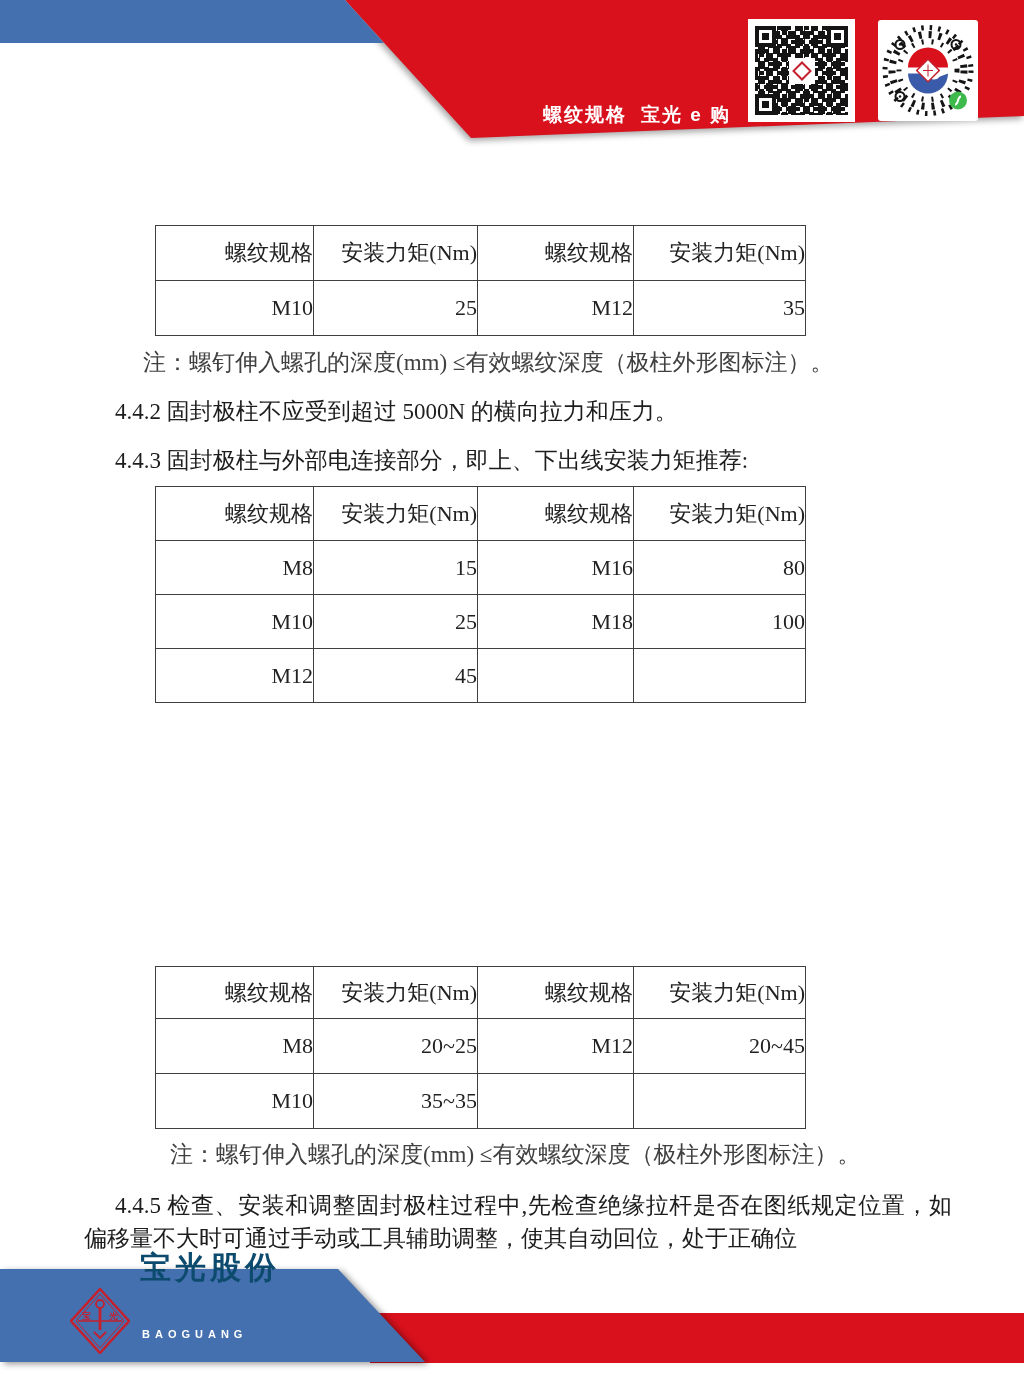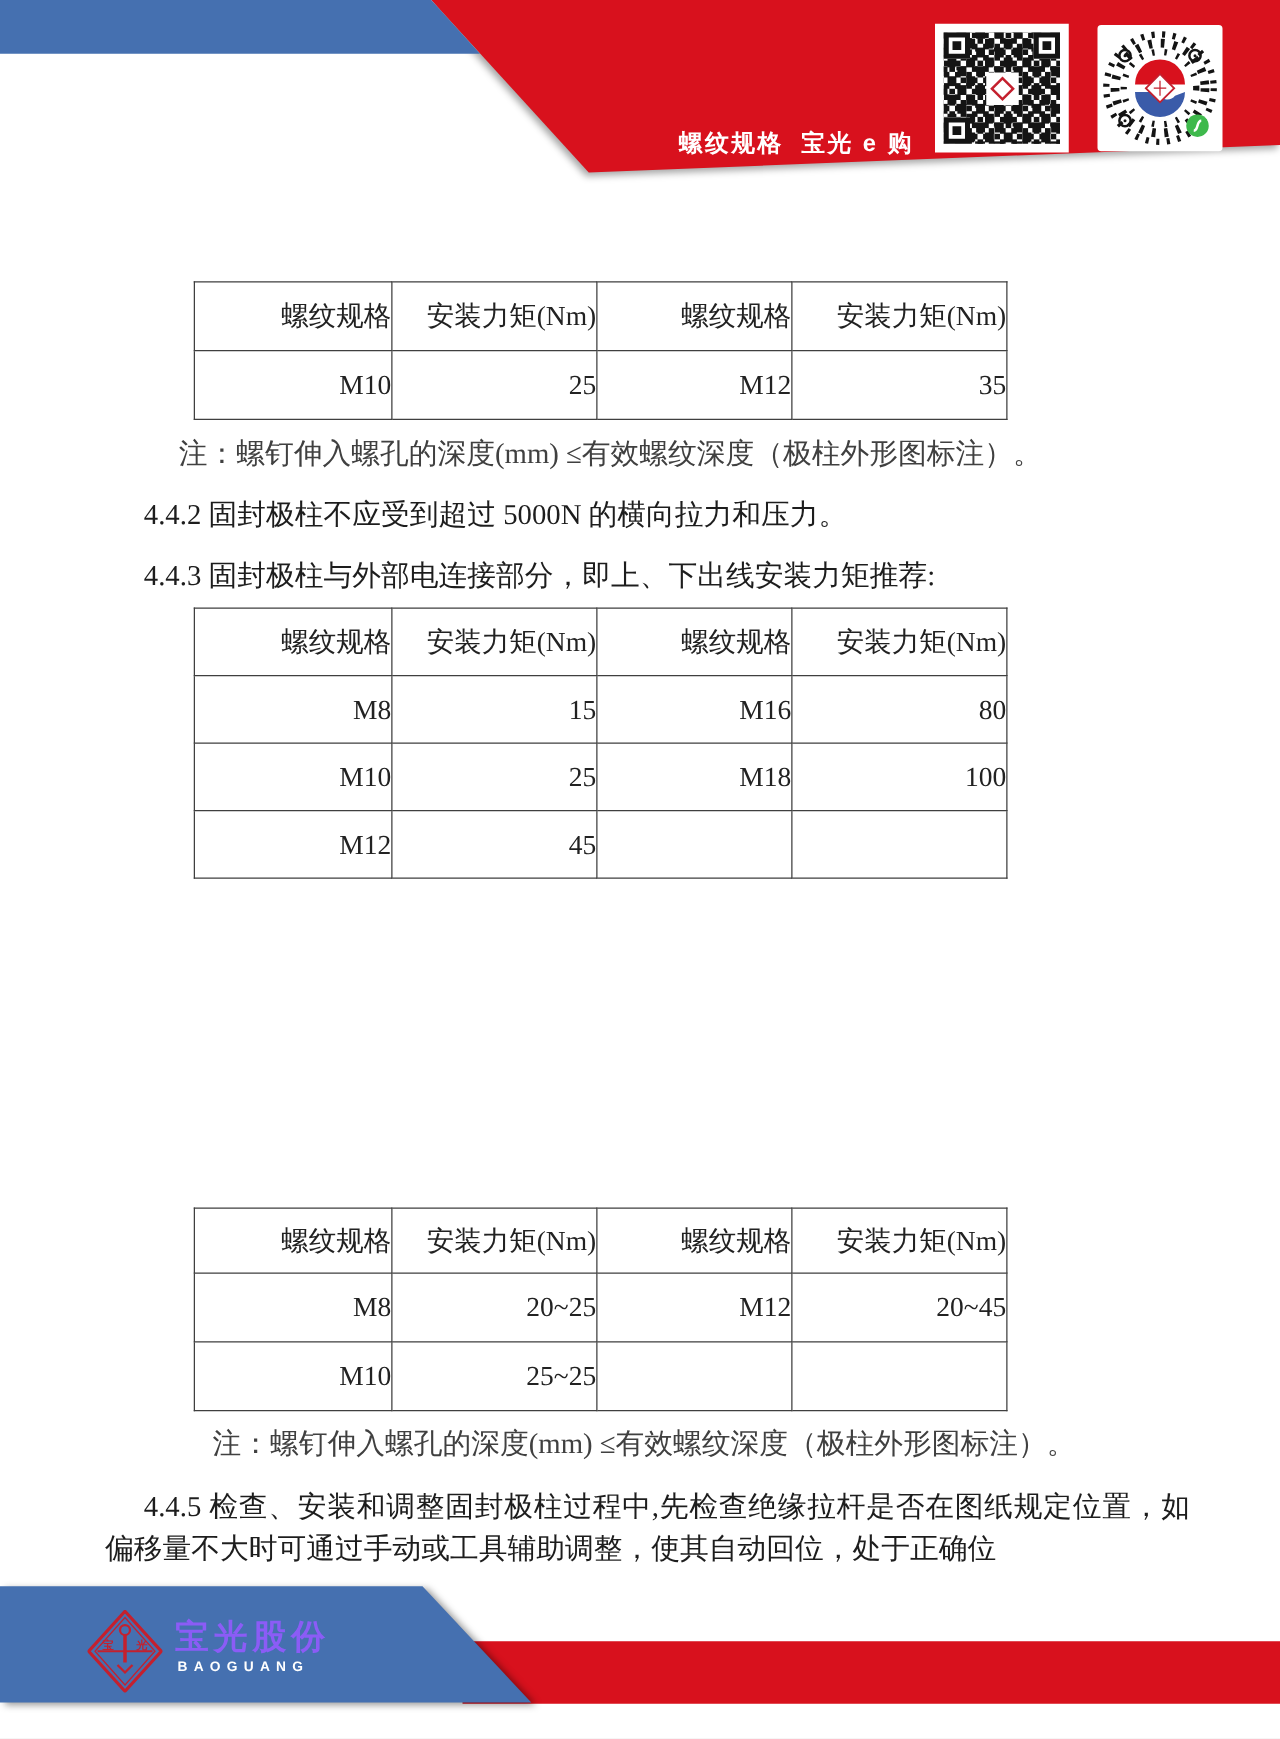--- a/index.html
+++ b/index.html
@@ -37,21 +37,21 @@
 
   
   table.tq{position:absolute;left:155px;border-collapse:collapse;table-layout:fixed;}
   table.tq td{border:1.5px solid #3f3f3f;text-align:right;vertical-align:middle;
               font-size:22px;color:#222;padding:0;}
   #table1 td{height:54px;} #table2 td{height:53px;} #table3 td{height:54px;}
   #table3 tr.hdr td{height:51px;}
   col.c1{width:158px}col.c2{width:164px}col.c3{width:156px}col.c4{width:172px}
 
   
-  .footer-cn{position:absolute;left:140px;top:1291px;color:#8b5cf6;font-size:27px;font-weight:bold;
+  .footer-cn{position:absolute;left:140px;top:1247px;color:#0c4a6e;font-size:31px;font-weight:bold;
              letter-spacing:4px;font-family:"Liberation Sans","DejaVu Sans",sans-serif;}
   .footer-en{position:absolute;left:142px;top:1328px;color:#fff;font-size:11px;font-weight:bold;
              letter-spacing:5px;font-family:"Liberation Sans","DejaVu Sans",sans-serif;}
 </style>
 </head>
 <body>
 
 <div id="page">
 
   <svg class="svg-layer" style="top:0" width="1024" height="160" viewBox="0 0 1024 160">
@@ -182,21 +182,21 @@
       <td>安装力矩(Nm)</td>
     </tr>
     <tr>
       <td>M8</td>
       <td>20~25</td>
       <td>M12</td>
       <td>20~45</td>
     </tr>
     <tr>
       <td>M10</td>
-      <td>25~25</td>
+      <td>35~35</td>
       <td></td>
       <td></td>
     </tr>
   </tbody>
     </table>
 
   <span class="line note" style="left:170px;top:1139px">注：螺钉伸入螺孔的深度(mm) ≤有效螺纹深度（极柱外形图标注）。</span>
 
   <div class="para" style="left:84px;top:1189px;width:868px;text-indent:31px;line-height:33px">4.4.5 检查、安装和调整固封极柱过程中,先检查绝缘拉杆是否在图纸规定位置，如偏移量不大时可通过手动或工具辅助调整，使其自动回位，处于正确位</div>
 

